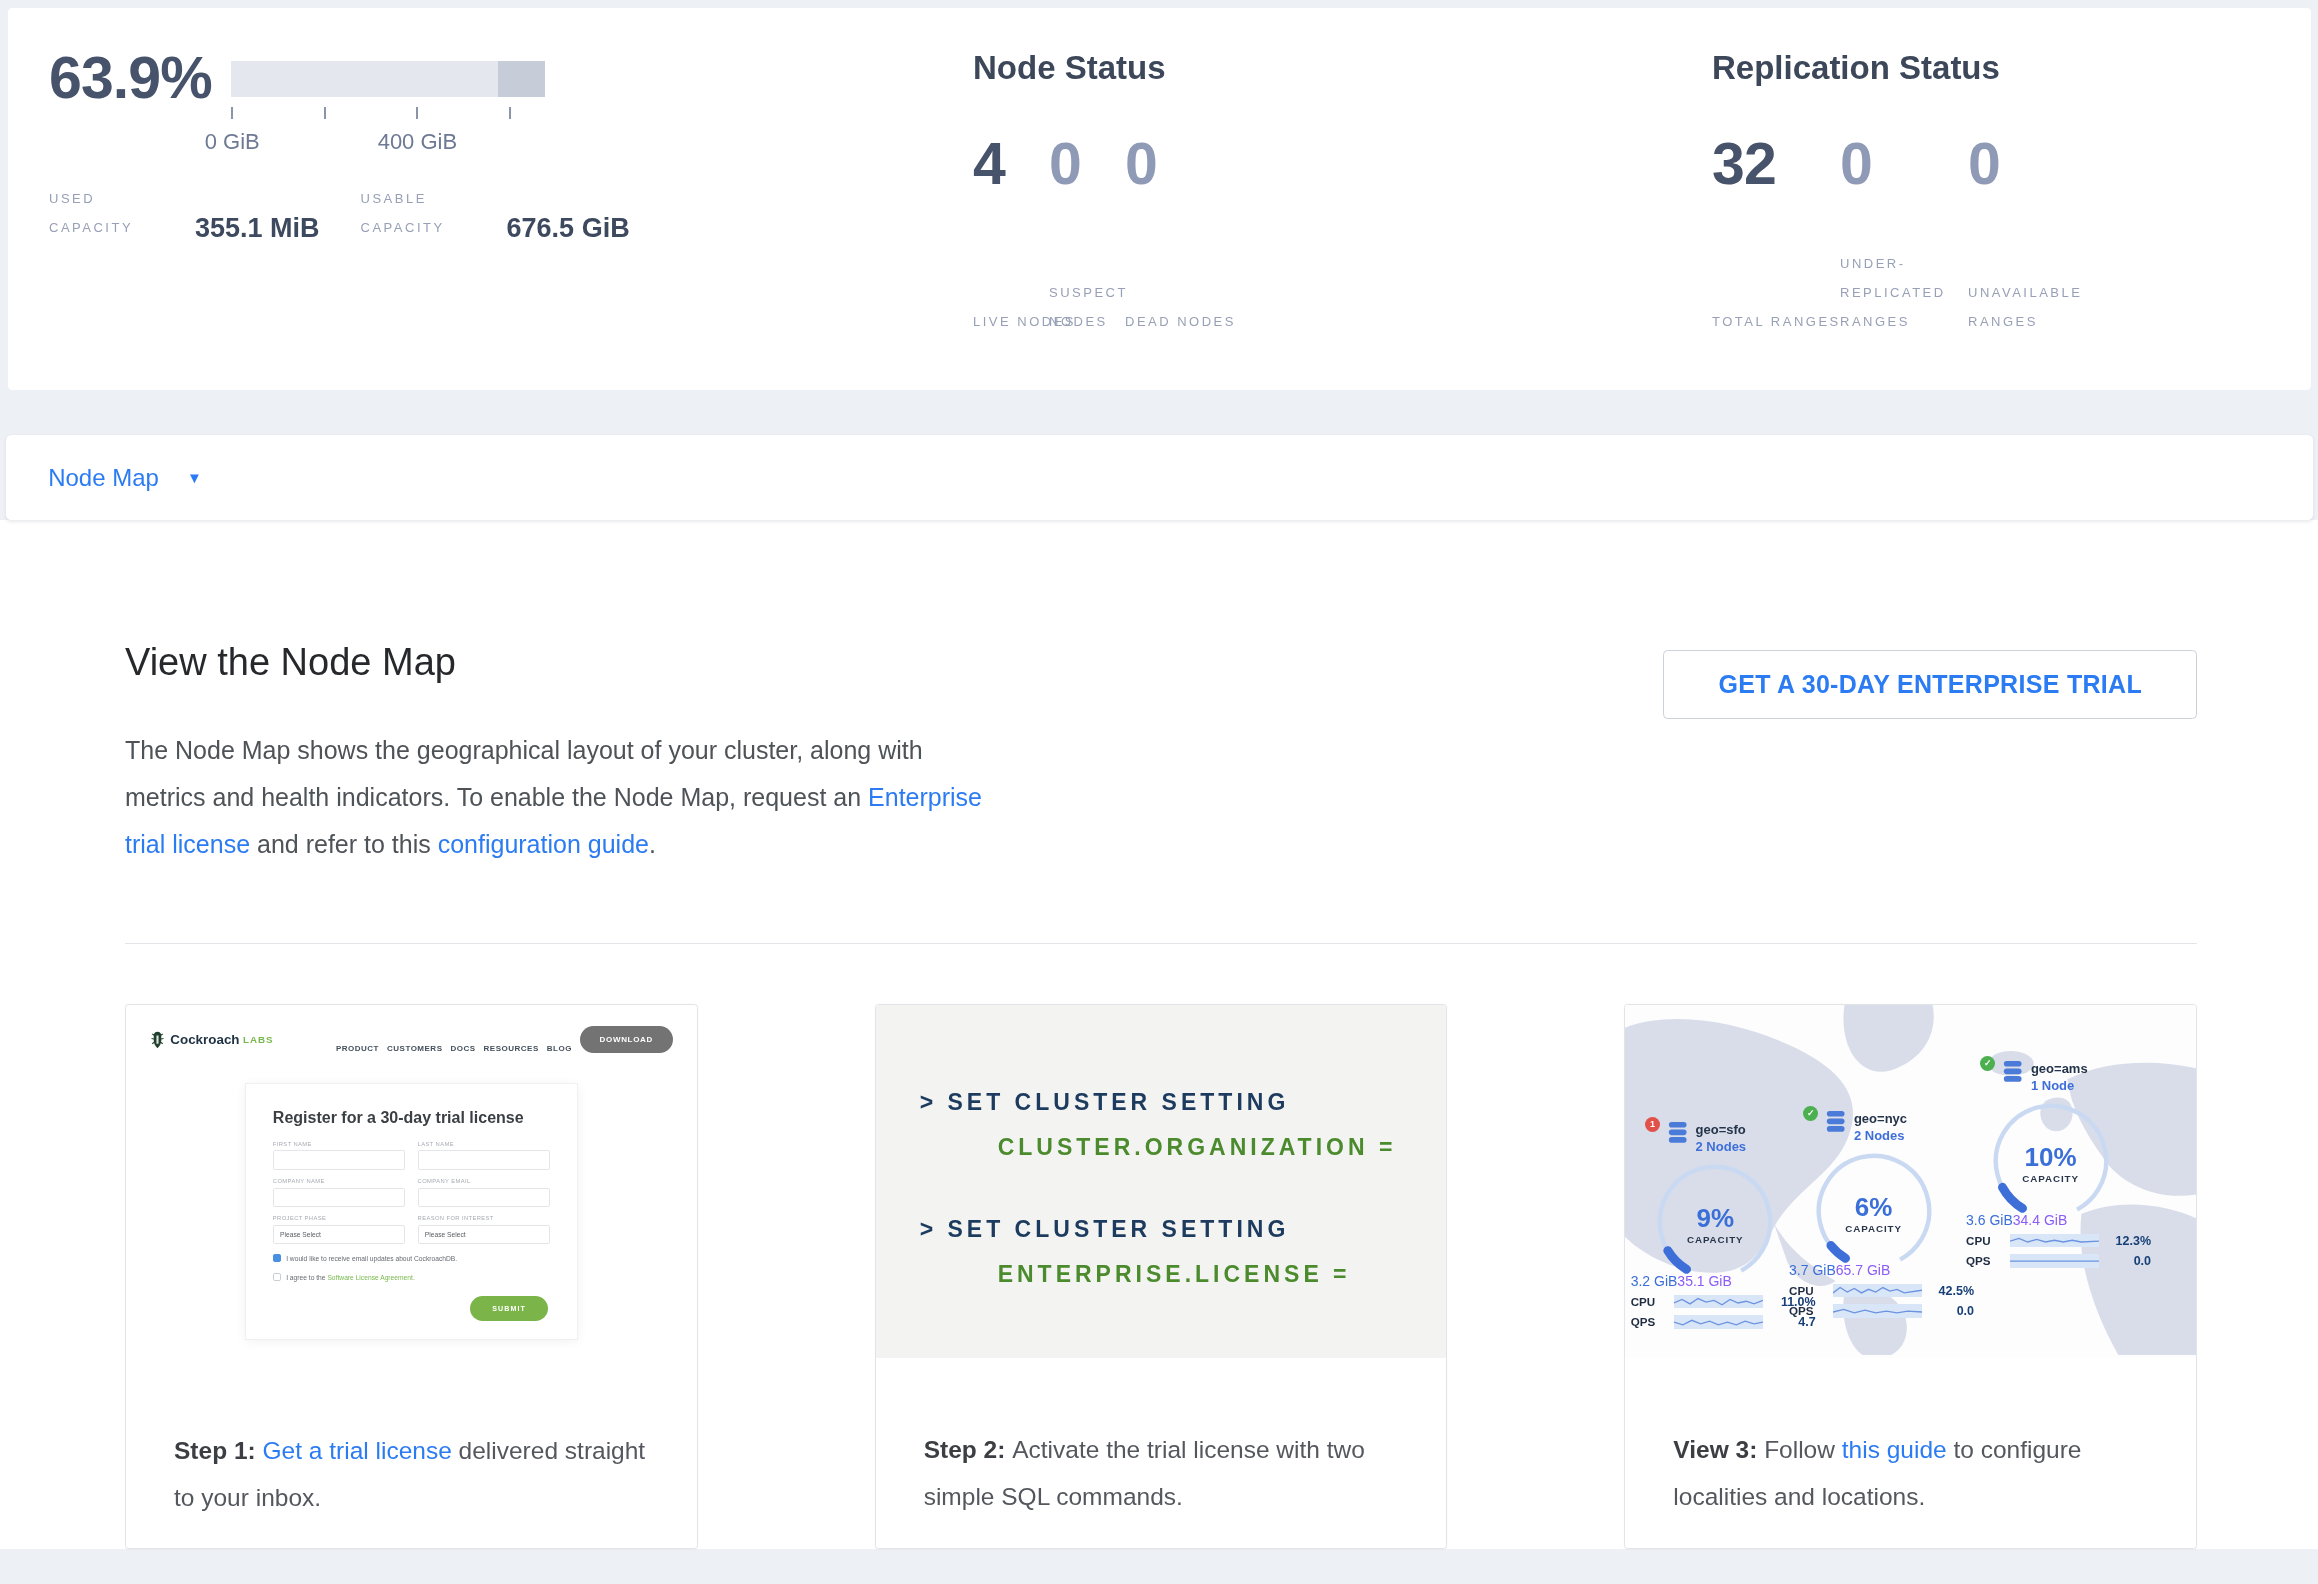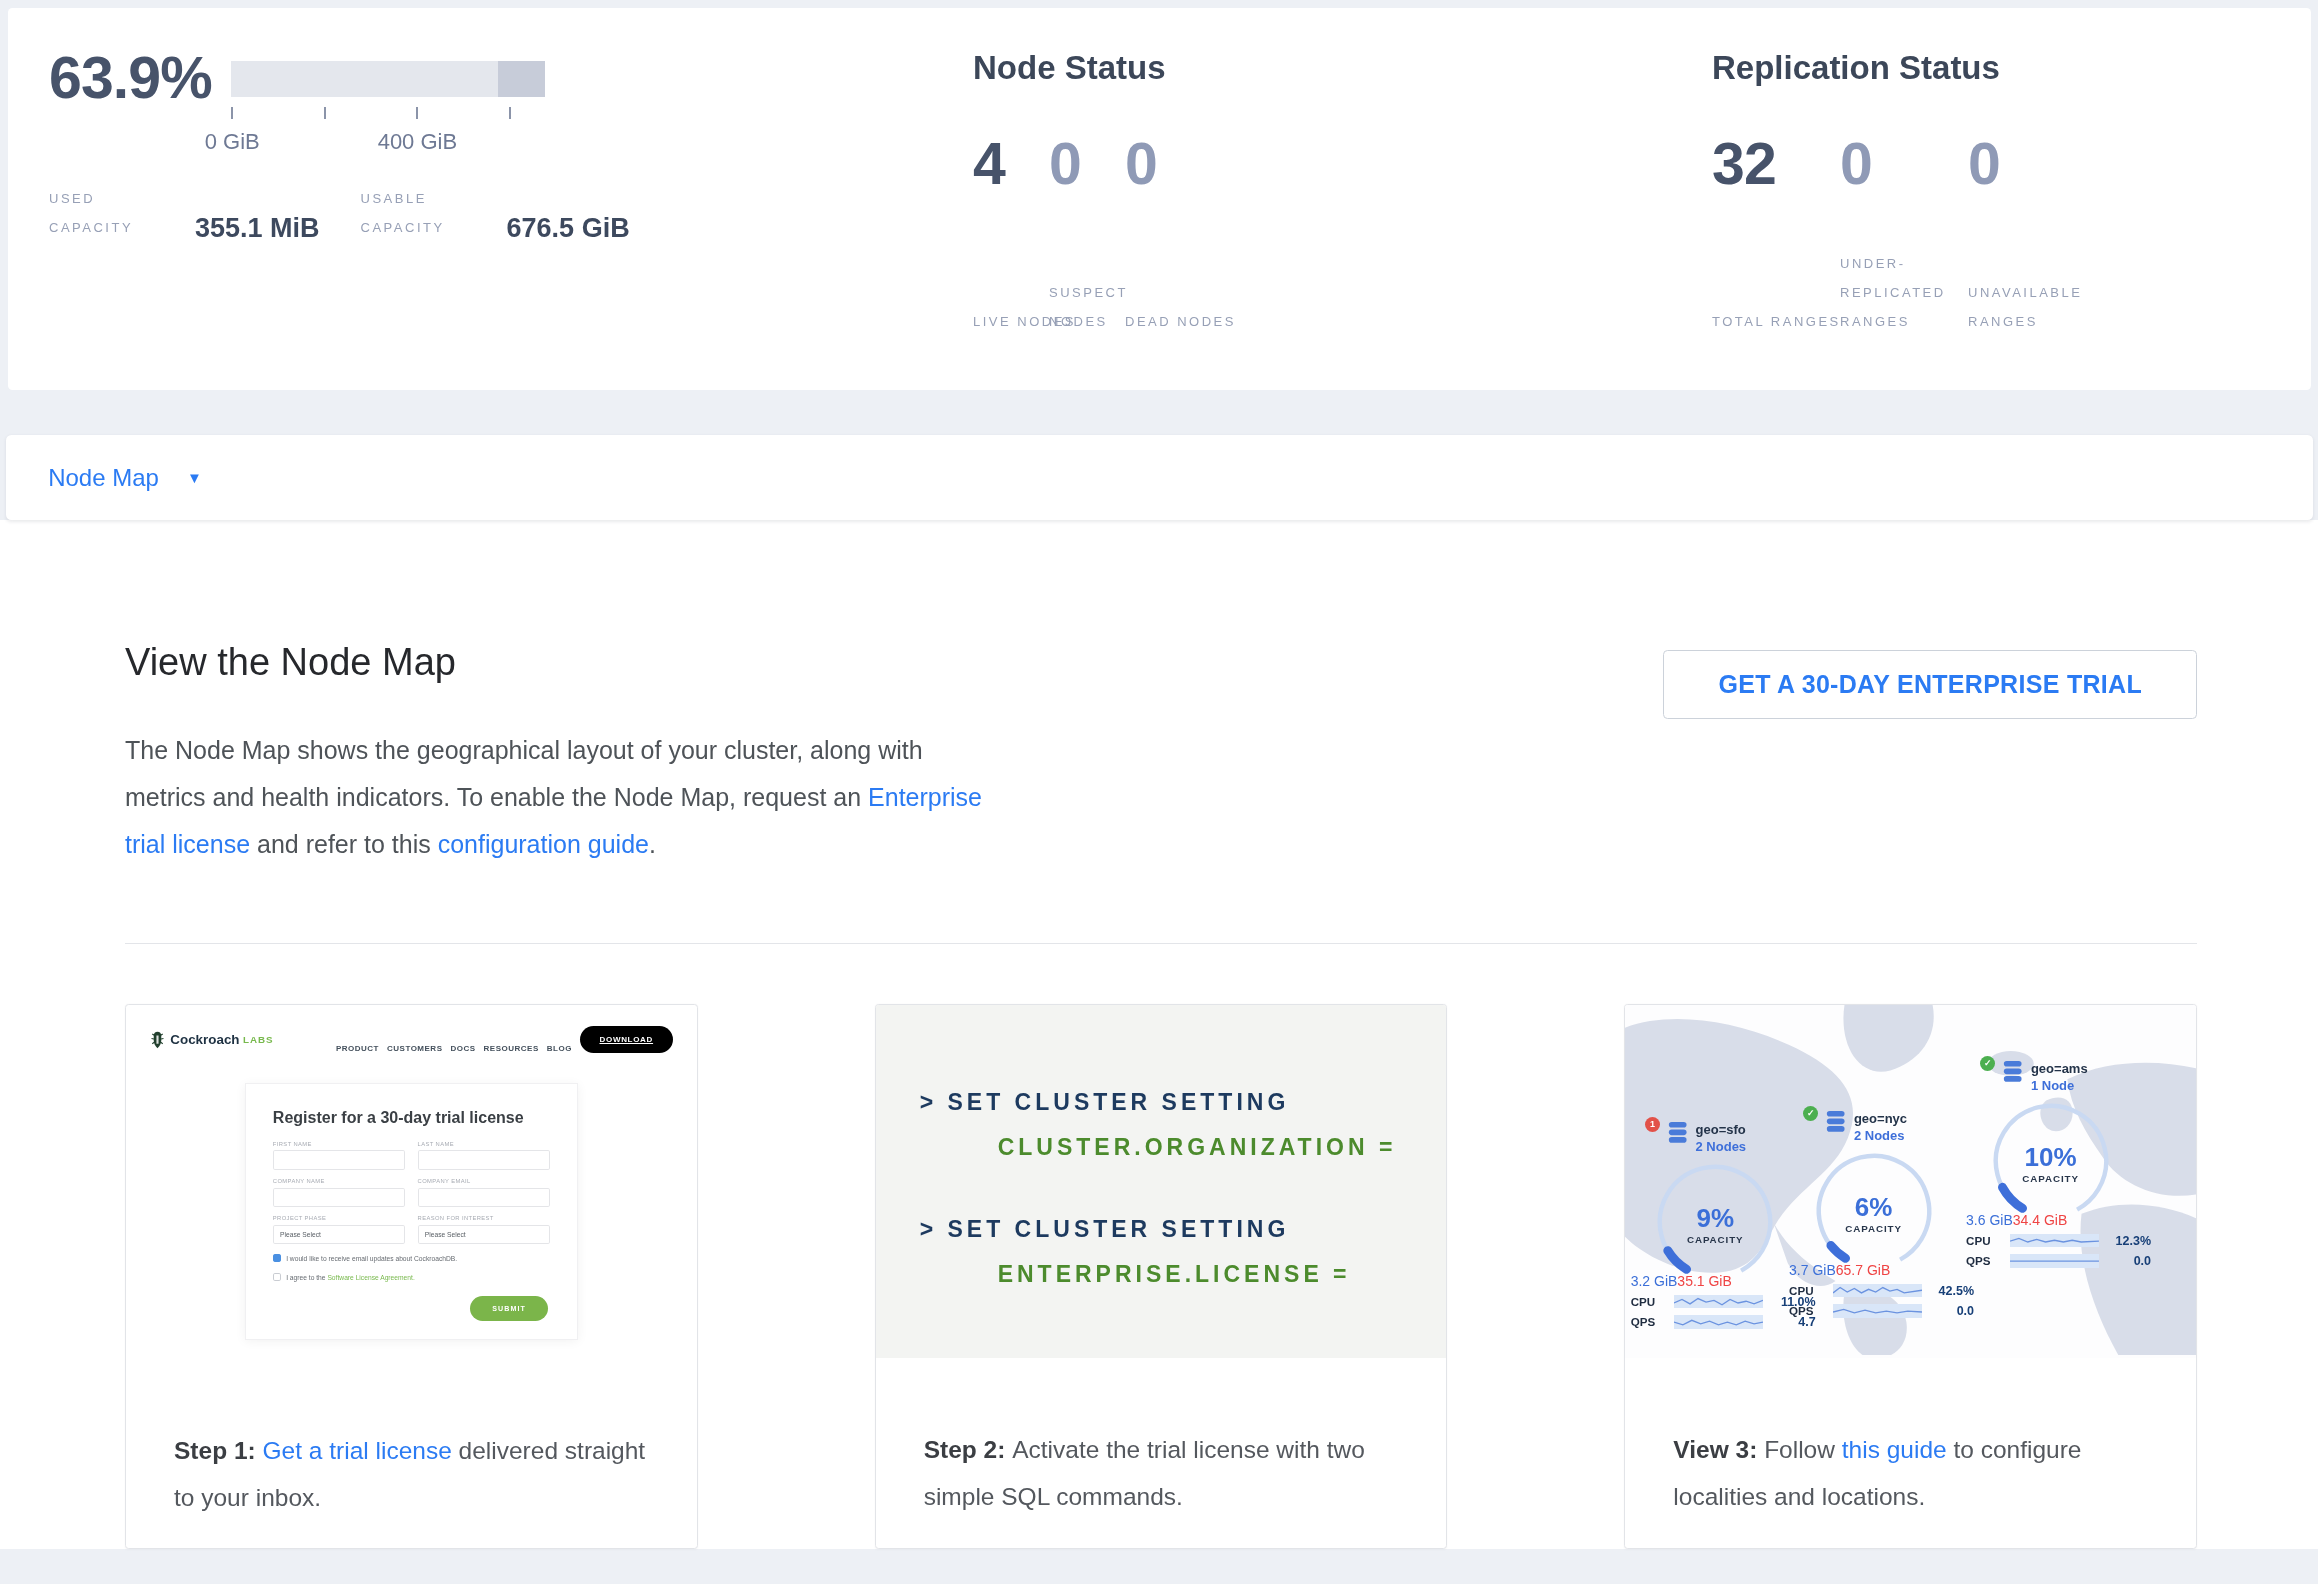--- a/index.html
+++ b/index.html
@@ -64,22 +64,22 @@
   .cap-pad-lg { padding-top:68px; }
 
   
   .mini { height:392px; padding:21.4px 24px 0; }
   .mini-head { display:flex; justify-content:space-between; align-items:center; }
   .logo { display:flex; align-items:center; }
   .logo .c { font-size:13.4px; font-weight:700; color:#1e3142; margin-left:5.3px; }
   .logo .l { font-size:9.8px; font-weight:700; color:#78b94d; letter-spacing:0.9px; margin-left:3.6px; }
   .mini-nav { display:flex; align-items:flex-end; gap:8px; }
   .mini-nav .nv { font-size:8px; font-weight:700; color:#44505c; letter-spacing:0.5px; }
-  .dl { background:#000000; color:#fff; font-size:8px; font-weight:700; letter-spacing:0.7px;
-        padding:9px 19.6px; border-radius:14.3px;text-decoration:underline; }
+  .dl { background:#737373; color:#fff; font-size:8px; font-weight:700; letter-spacing:0.7px;
+        padding:9px 19.6px; border-radius:14.3px; }
   .form-card { width:333px; margin:30px auto 0; background:#fff; border:0.9px solid #f0f0f2;
                box-shadow:0 1.8px 10.7px rgba(0,0,0,.06); padding:21.4px 27px 18px; }
   .form-title { font-size:16px; color:#3a3f44; text-align:left; margin:3.6px 0 13.4px; font-weight:600; }
   .fgrid { display:grid; grid-template-columns:1fr 1fr; column-gap:12.5px; row-gap:8px; }
   .fld label { display:block; font-size:5.8px; color:#a7abb3; letter-spacing:0.4px; margin-bottom:3.6px; }
   .inp { height:19.6px; border:0.9px solid #e4e5e8; border-radius:1.8px; background:#fff; }
   .sel { height:19.6px; border:0.9px solid #e4e5e8; border-radius:1.8px; font-size:6.7px; color:#5a6066;
          display:flex; align-items:center; padding-left:6.2px; }
   .chk-row { display:flex; gap:5.3px; margin-top:9.8px; align-items:flex-start; }
   .box { width:8px; height:8px; border:0.9px solid #c9ccd2; border-radius:1.8px; flex:none; }
@@ -107,21 +107,21 @@
   .badge.ok { background:#4caf50; }
   .badge.err { background:#e25149; }
   .nw-name { font-size:13px; font-weight:700; color:#233349; line-height:17px; }
   .nw-nodes { font-size:13px; font-weight:700; color:#3e6fd9; line-height:17px; }
   .gauge { position:relative; width:130px; height:130px; margin:1.8px 0 0 5.3px; }
   .gauge-center { position:absolute; inset:0; display:flex; flex-direction:column; align-items:center;
                   justify-content:center; padding-top:5.3px;text-align:right; }
   .gpct { font-size:26px; font-weight:700; color:#3b6fd8; line-height:28.5px; }
   .gcap { font-size:9.8px; font-weight:700; color:#27354a; letter-spacing:0.9px; margin-top:1.8px; }
   .minmax { display:flex; width:185px; margin:-14.3px 0 0 -14.3px; font-size:14px; }
-  .minv { color:#3b6fd8; } .maxv { color:#ef4444; }
+  .minv { color:#3b6fd8; } .maxv { color:#8b5cf6; }
   .stat-row { display:flex; align-items:center; justify-content:space-between; width:185px; margin:6.2px 0 0 -14.3px; }
   .stat-lbl { font-size:11.6px; font-weight:700; color:#1f2c40; width:32px; }
   .spark { width:89px; height:13.4px; background:#d9e6f8; position:relative; }
   .spark svg { position:absolute; inset:0; }
   .stat-val { font-size:12.5px; font-weight:700; color:#173f77; text-align:right; min-width:41px; }
 </style>
 </head>
 <body>
 
 <div class="page">

